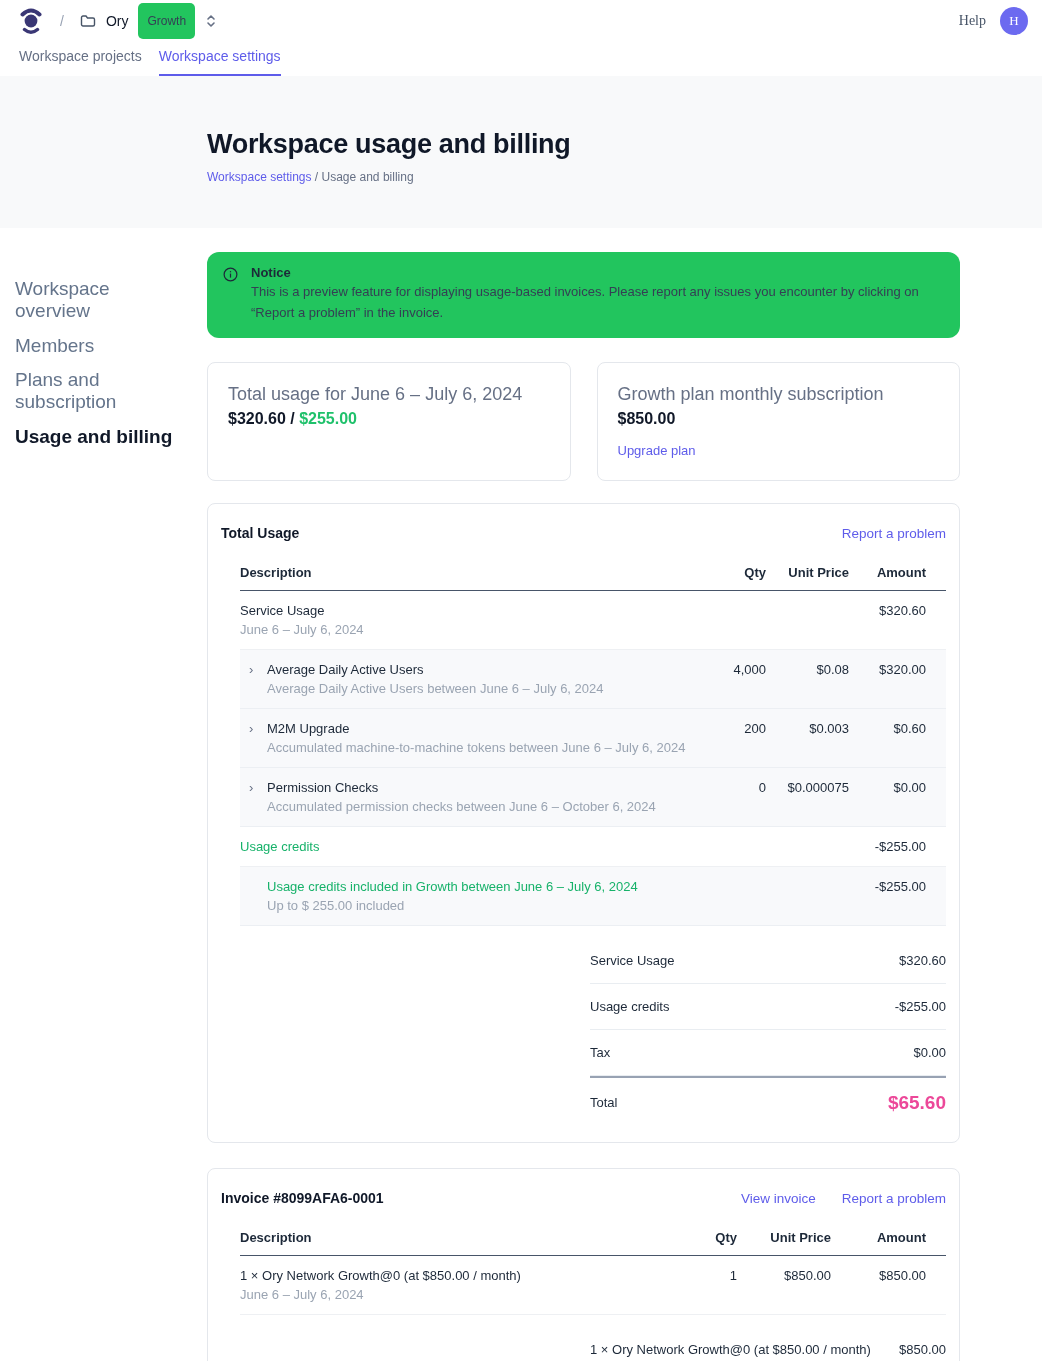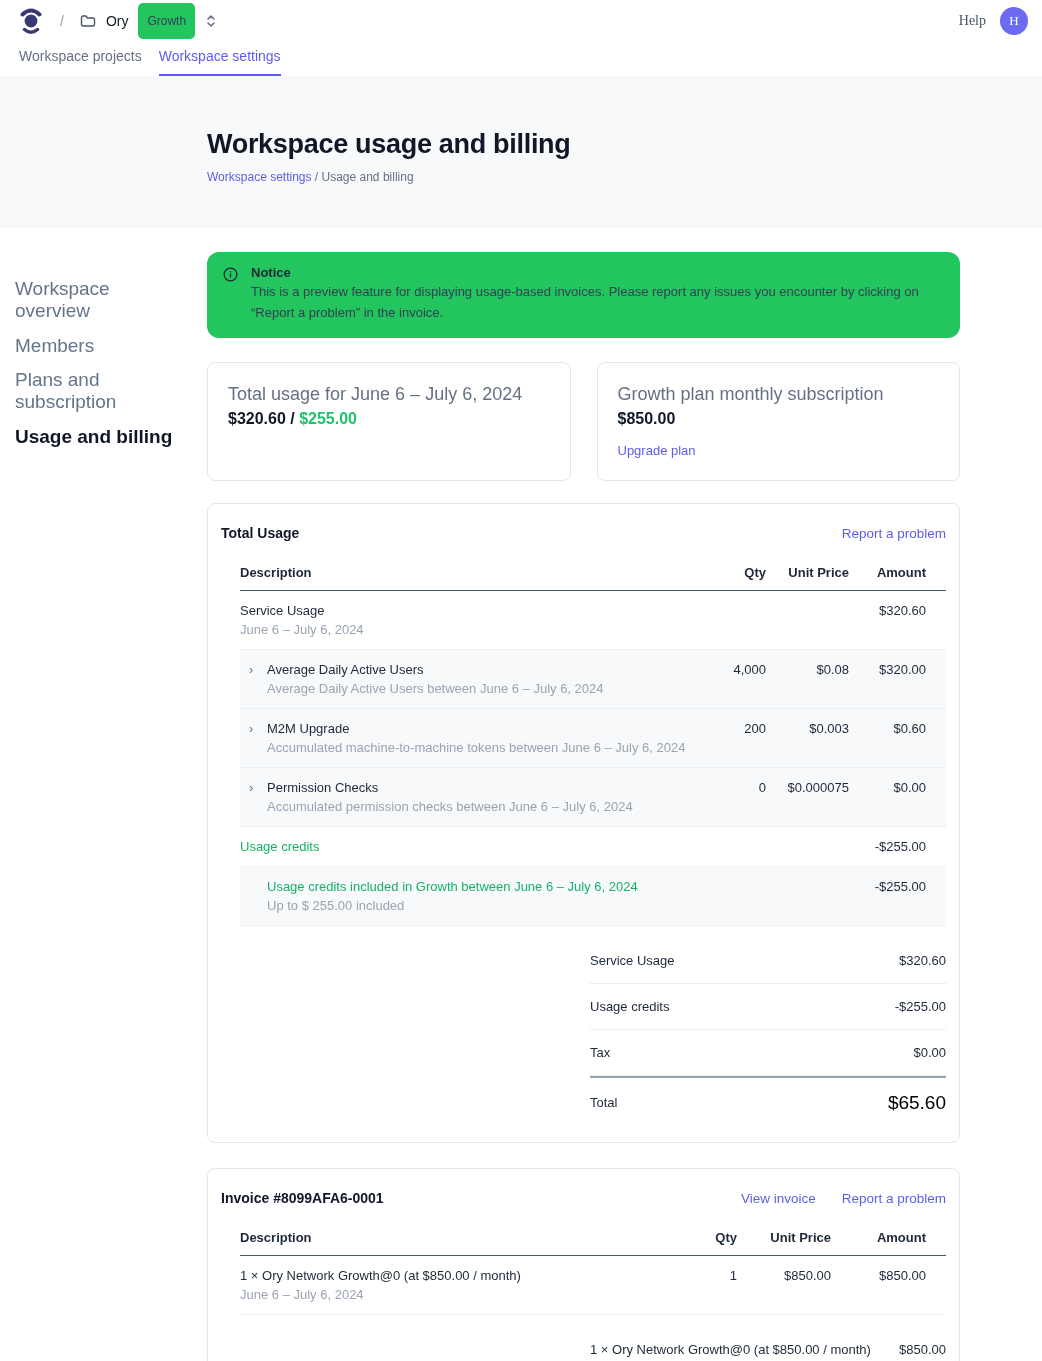--- a/index.html
+++ b/index.html
@@ -94,21 +94,21 @@
   .green, .green .rtitle { color: #17b26a; }
   .credit-detail { padding-left: 27px; }
   
   .summary { width: 356px; margin: 12px 0 0 auto; }
   .srow {
     display: flex; justify-content: space-between; padding: 15px 0;
     border-bottom: 1px solid #e9edf1; font-size: 13px; color: #1d2939;
   }
   .srow:last-of-type { border-bottom: none; }
   .srow.total { border-top: 2px solid #98a2b3; border-bottom: none; padding: 14px 0 8px; align-items: center; }
-  .srow.total .val { font-size: 19px; font-weight: 400; color: #000000; }
+  .srow.total .val { font-size: 19px; font-weight: 700; color: #ec4899; }
   .srow .lbl { white-space: nowrap; }
 </style>
 </head>
 <body>
 
 <div class="topbar">
   <div class="left">
     <svg class="logo" viewBox="0 0 22 30">
       <path d="M2.5 8.5 Q11 0.5 19.5 8.5" stroke="#3a3775" stroke-width="4" fill="none" stroke-linecap="round"></path>
       <circle cx="11" cy="15" r="6.4" fill="#3a3775"></circle>
@@ -226,21 +226,21 @@
           <div class="c num">200</div>
           <div class="c num">$0.003</div>
           <div class="c num amt">$0.60</div>
         </div>
 
         <div class="trow subrow">
           <div class="c desc">
             <span class="chev">›</span>
             <div>
               <div class="rtitle">Permission Checks</div>
-              <div class="rsub">Accumulated permission checks between June 6 – July 6, 2024</div>
+              <div class="rsub">Accumulated permission checks between June 6 – October 6, 2024</div>
             </div>
           </div>
           <div class="c num">0</div>
           <div class="c num">$0.000075</div>
           <div class="c num amt">$0.00</div>
         </div>
 
         <div class="trow row-pad green">
           <div class="c rtitle">Usage credits</div>
           <div class="c num"></div>

